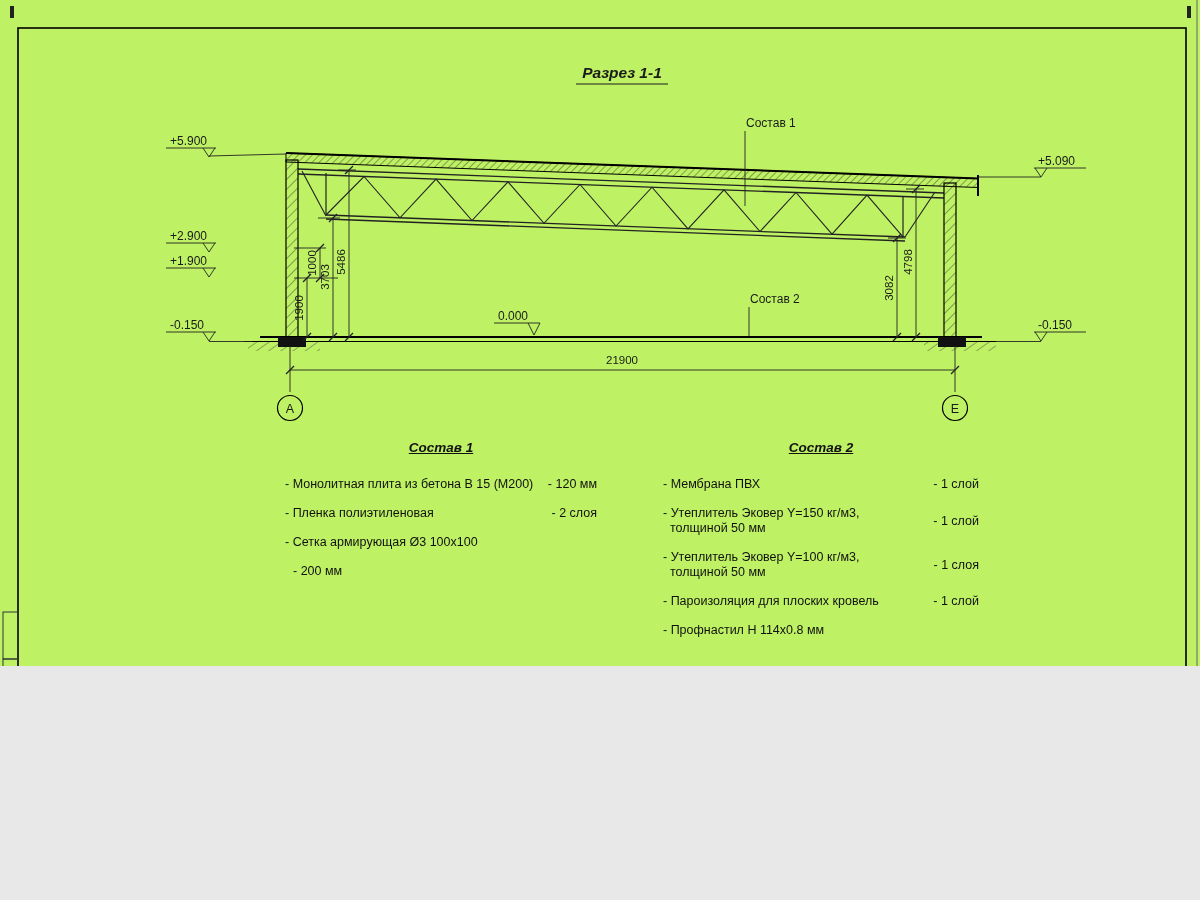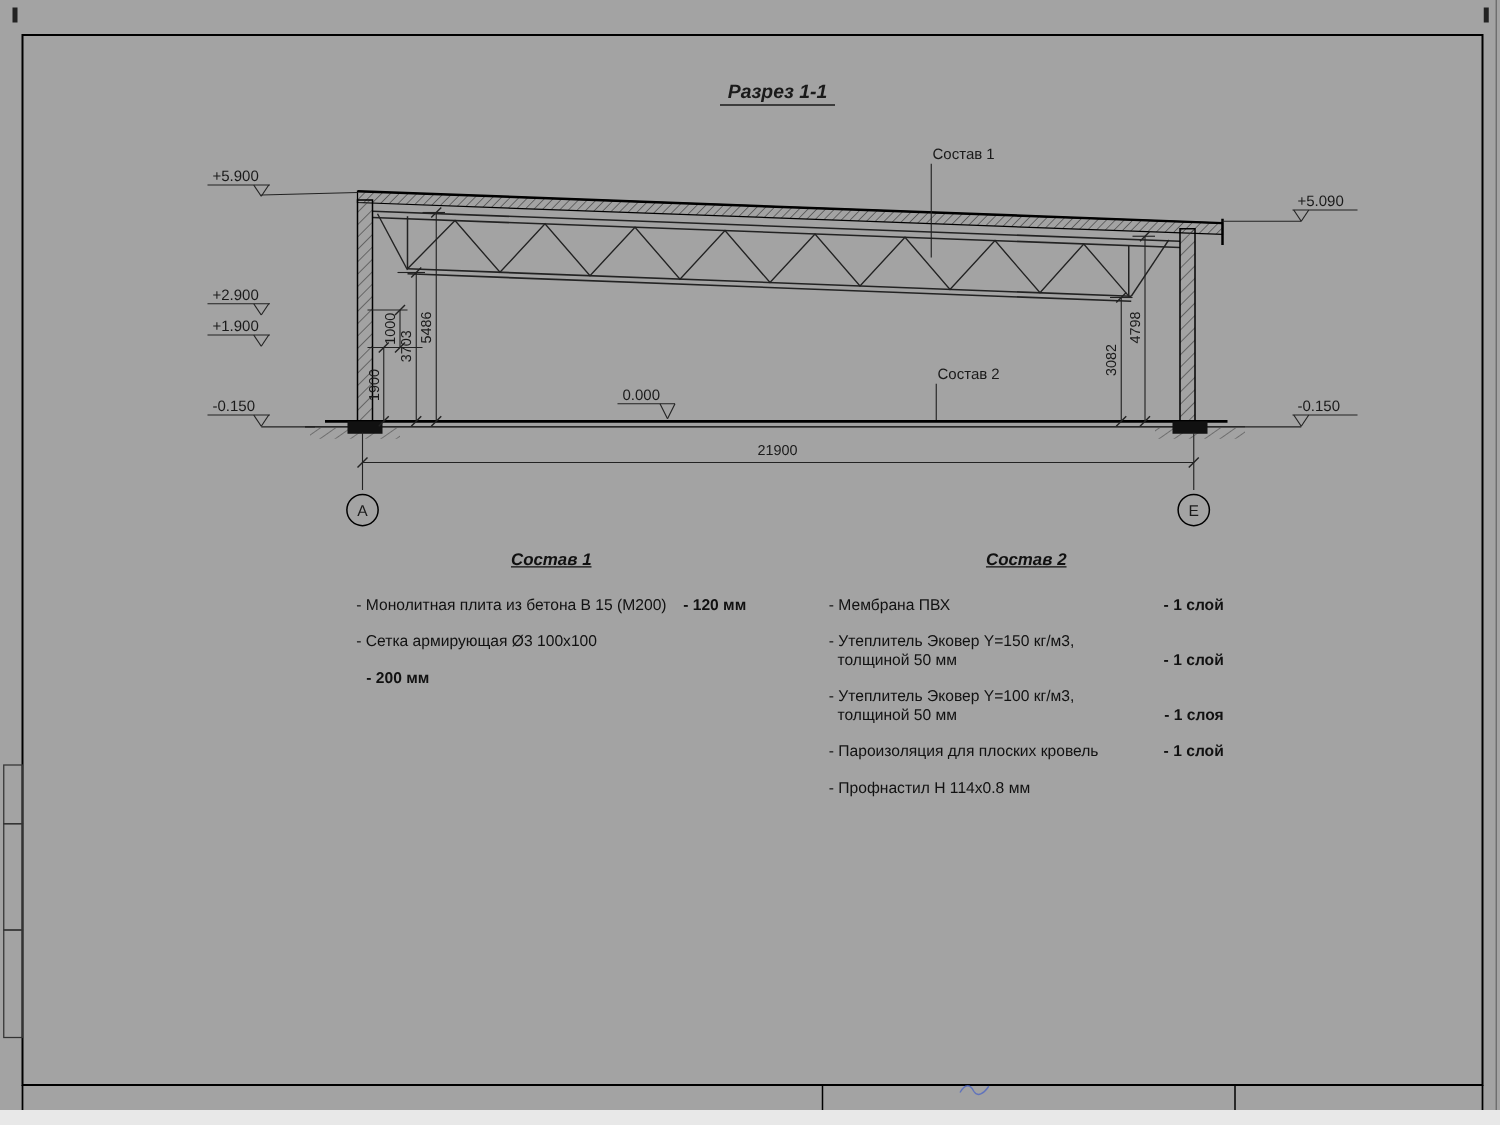--- a/index.html
+++ b/index.html
@@ -1,36 +1,36 @@
 <!DOCTYPE html>
 <html><head>
 <meta charset="utf-8">
 <style>
   html,body{margin:0;padding:0;background:#e8e8e8;}
   .sheet{
-    position:relative;width:1200px;height:888px;background:#a3a3a3;
+    position:relative;width:1200px;height:666px;background:#bef264;
     font-family:"Liberation Sans", sans-serif;color:#1a1a1a;overflow:hidden;
   }
   svg{position:absolute;left:0;top:0;}
   svg text{font-family:"Liberation Sans", sans-serif;fill:#1a1a1a;}
   .drawtext{font-size:12px;}
   .dimtext{font-size:11.5px;}
   .titletext{font-size:15.5px;font-style:italic;font-weight:bold;}
   .axistext{font-size:12.5px;}
 
   .mat-list{position:absolute;top:440px;font-size:12.5px;line-height:15px;color:#111;}
   .mat-list-1{left:285px;width:312px;}
   .mat-list-2{left:663px;width:316px;}
   .mat-title{
     text-align:center;font-style:italic;font-weight:bold;font-size:13.5px;
     text-decoration:underline;margin-bottom:22px;
   }
-  .mat-row{display:flex;justify-content:space-between;align-items:flex-end;margin-bottom:14px;}
+  .mat-row{display:flex;justify-content:space-between;align-items:center;margin-bottom:14px;}
   .mat-name{white-space:pre-wrap;}
-  .mat-qty{white-space:nowrap;padding-left:8px;font-weight:bold;}
+  .mat-qty{white-space:nowrap;padding-left:8px;}
 </style>
 </head>
 <body>
 
 <div class="sheet">
 
   <svg width="1200" height="900" viewBox="0 0 1200 900">
     <defs>
       <pattern id="hatchDense" width="5" height="5" patternUnits="userSpaceOnUse" patternTransform="rotate(45)">
         <line x1="0" y1="0" x2="0" y2="5" stroke="#222" stroke-width="0.8"></line>
@@ -193,20 +193,24 @@
     <text class="axistext" x="955" y="412.5" text-anchor="middle">Е</text>
   </svg>
 
   <div class="mat-list mat-list-1">
     <div class="mat-title">Состав 1</div>
     <div class="mat-row">
       <span class="mat-name">- Монолитная плита из бетона В 15 (М200)</span>
       <span class="mat-qty">- 120 мм</span>
     </div>
     <div class="mat-row">
+      <span class="mat-name">- Пленка полиэтиленовая</span>
+      <span class="mat-qty">-  2 слоя</span>
+    </div>
+    <div class="mat-row">
       <span class="mat-name">- Сетка армирующая Ø3 100х100</span>
       <span class="mat-qty"></span>
     </div>
     <div class="mat-row">
       <span class="mat-qty">- 200 мм</span>
     </div>
   </div>
 
   <div class="mat-list mat-list-2">
     <div class="mat-title">Состав 2</div>

